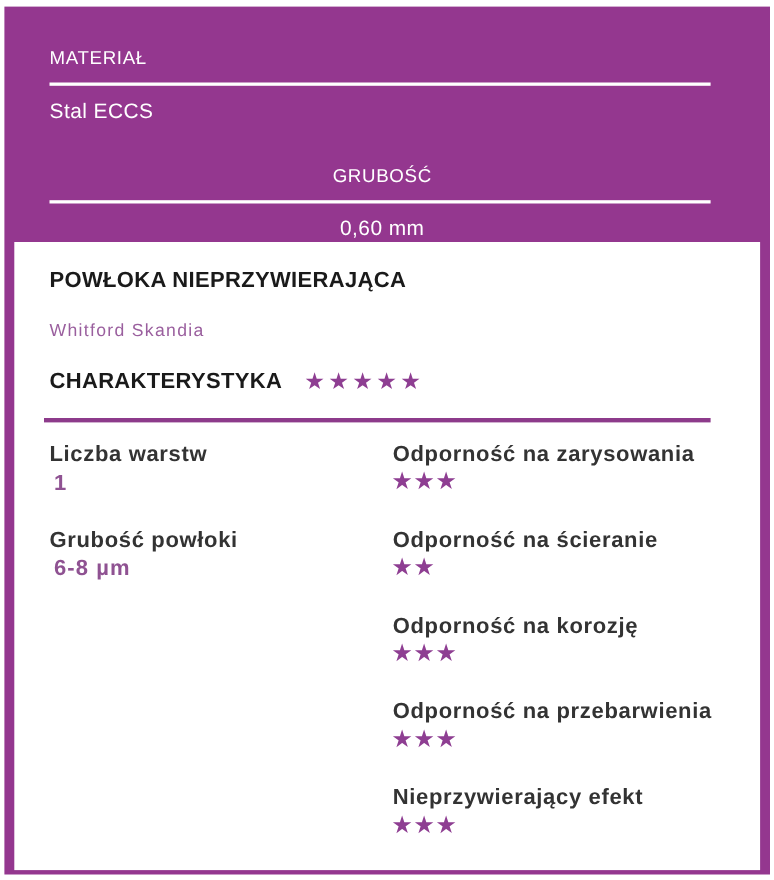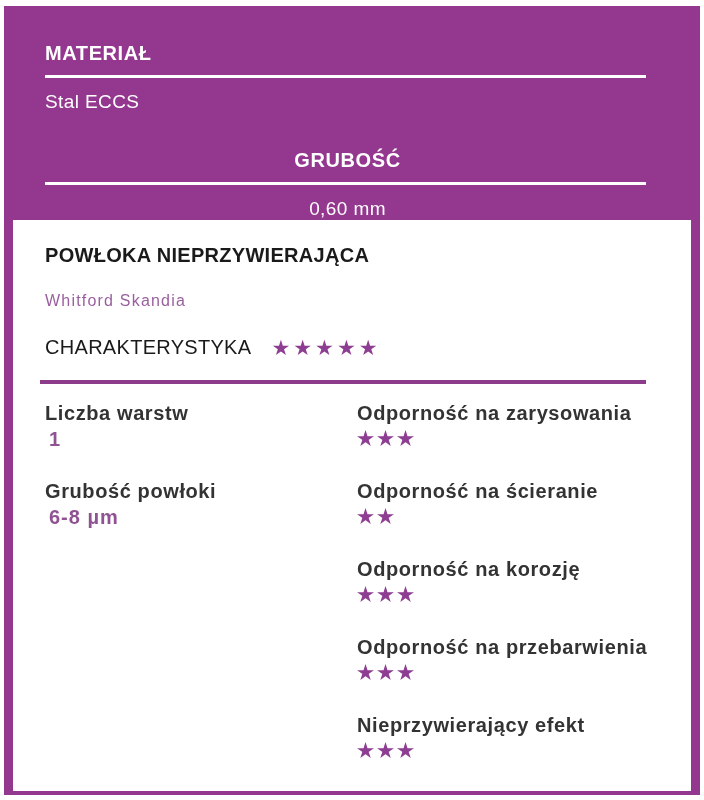--- a/index.html
+++ b/index.html
@@ -26,22 +26,22 @@
     display: flex;
     flex-direction: column;
   }
   
   .top-section {
     height: 241px;
     padding: 37px 50px 0 41px;
   }
   .field-label {
     color: #ffffff;
-    font-size: 20px;
-    font-weight: bold;
+    font-size: 17px;
+    font-weight: normal;
     letter-spacing: 0.6px;
     line-height: 20px;
   }
   .rule-white {
     height: 3px;
     width: 601px;
     background: #ffffff;
     margin-top: 12px;
   }
   .field-value {
@@ -74,21 +74,21 @@
     letter-spacing: 1.2px;
     line-height: 23px;
   }
   .char-row {
     margin-top: 24px;
     display: flex;
     align-items: center;
   }
   .char-title {
     font-size: 20px;
-    font-weight: normal;
+    font-weight: bold;
     color: var(--heading-text);
     letter-spacing: 0.3px;
   }
   .char-stars {
     margin-left: 20px;
     font-size: 21px;
     color: var(--star);
     letter-spacing: 3px;
     line-height: 22px;
   }

